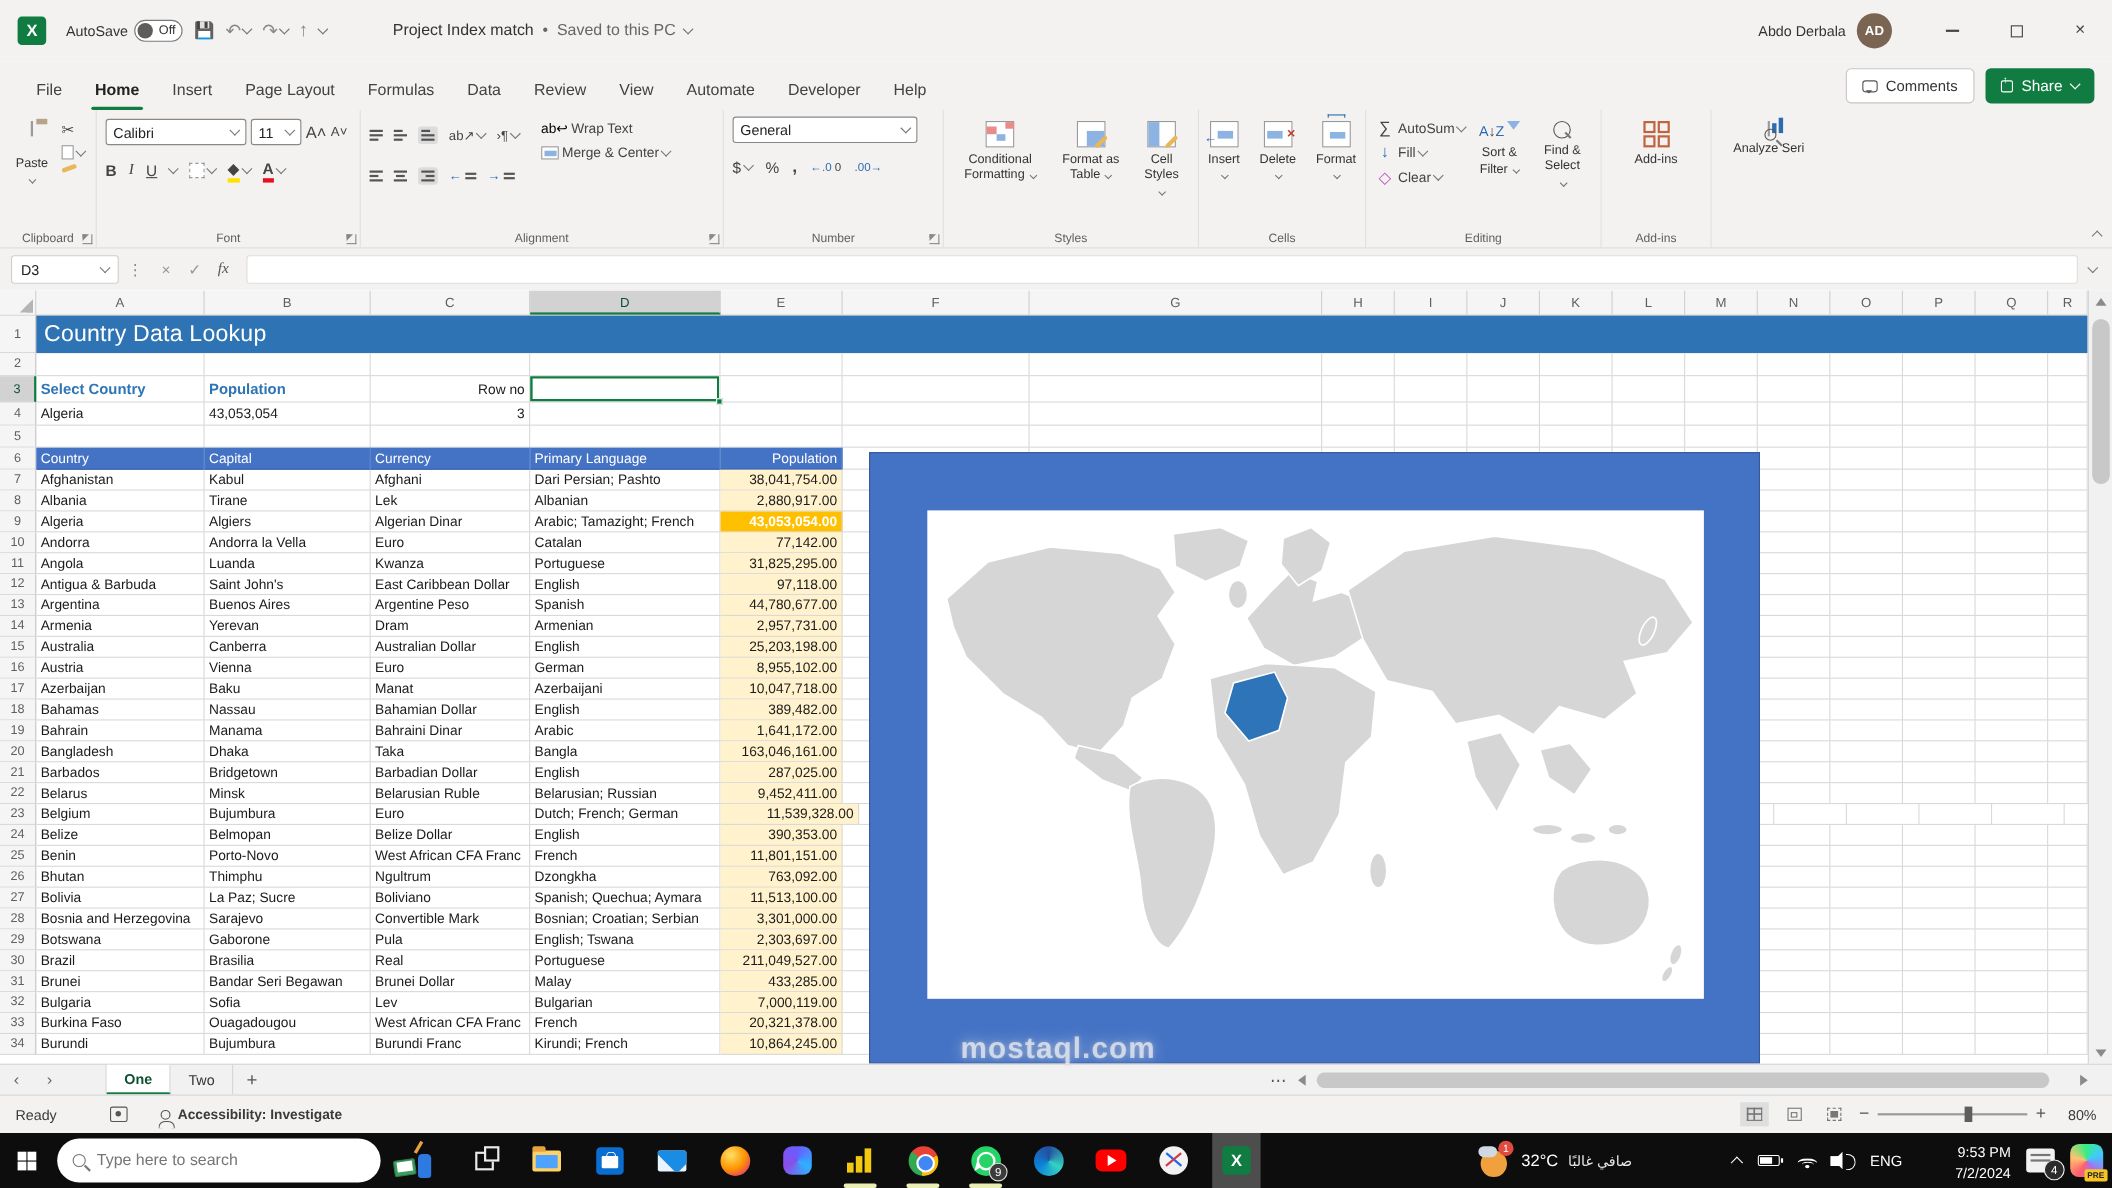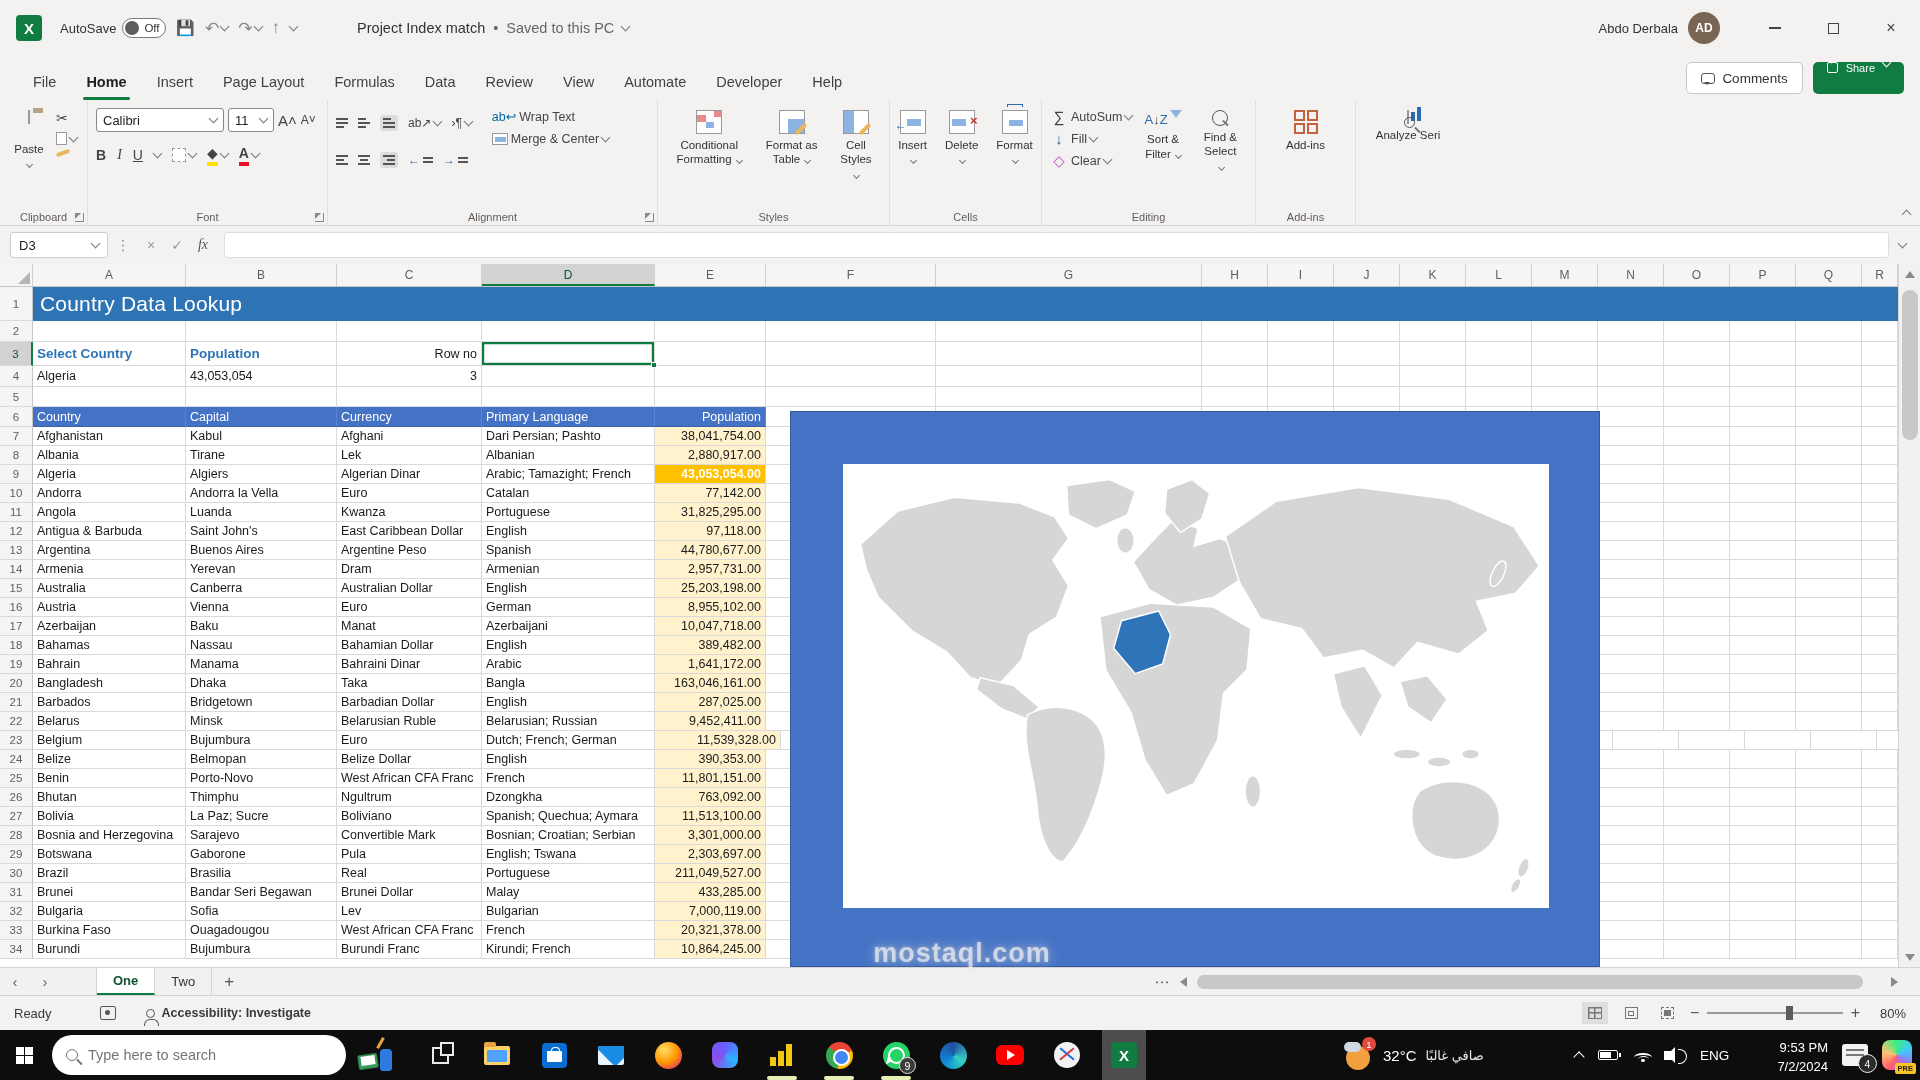--- a/index.html
+++ b/index.html
@@ -45,22 +45,22 @@
             display:flex; align-items:flex-end; }
   .rtabs { display:flex; margin-left:18px; }
   .rtab { padding:8px 15px 10px; font-size:14.5px; color:#424242; background:none; border:none; position:relative; font-family:inherit;}
   .rtab.active { font-weight:bold; color:#212121; }
   .rtab.active::after { content:""; position:absolute; left:12px; right:12px; bottom:0; height:3px; background:#107C41; border-radius:2px; }
   .tabrow-right { position:absolute; right:16px; top:6px; display:flex; gap:10px; align-items:center; }
   .comments-btn { display:flex; align-items:center; gap:7px; border:1px solid #c8c6c4; background:#fff; border-radius:5px;
                   height:32px; padding:0 14px; font-size:13.5px; color:#333; font-family:inherit;}
   .bubble { width:14px; height:11px; border:1.6px solid #555; border-radius:3px; position:relative; }
   .bubble::after { content:""; position:absolute; left:2px; bottom:-5px; border:3px solid transparent; border-top-color:#555; }
-  .share-btn { display:flex; gap:8px; background:#107C41; color:#fff; border:none; border-radius:5px;
-               height:32px; padding:0 14px; font-size:11px; font-family:inherit;}
+  .share-btn { display:flex; align-items:center; gap:8px; background:#107C41; color:#fff; border:none; border-radius:5px;
+               height:32px; padding:0 14px; font-size:14px; font-family:inherit;}
   .share-btn .sbx { width:11px; height:11px; border:1.6px solid #fff; border-radius:2px; position:relative;}
   .share-btn .sbx::after { content:"↑"; position:absolute; left:1px; top:-7px; font-size:9px; }
   .share-btn .chev { border-color:#fff; }
 
   
   .ribbon { position:absolute; left:0; top:100px; width:1920px; height:126px; background:#f4f2f1;
             border-bottom:1px solid #d8d6d4; display:flex; }
   .grp { position:relative; border-right:1px solid #e1dfdd; padding:6px 8px 18px; display:flex; flex-direction:column; }
   .grp-label { position:absolute; bottom:2px; left:0; right:0; text-align:center; font-size:11px; color:#605e5c; }
   .launcher { position:absolute; right:3px; bottom:3px; width:9px; height:9px; border-left:1.4px solid #8a8886; border-top:1.4px solid #8a8886; transform:rotate(180deg); }
@@ -442,36 +442,53 @@
                   <i style="width:10px"></i>
                 </span></button>
             <button class="sicon" style="color:#2b6cb0;font-size:12px">→<span class="alines">
                   <i style="width:10px"></i>
                   <i style="width:10px"></i>
                 </span></button>
           </div>
         </div>
         <div style="display:flex;flex-direction:column;gap:8px;margin-left:14px;padding-top:3px;">
           <button class="sicon" style="font-size:12.5px">
-              <span style="color:#0369a1">ab↩</span>
+              <span style="color:#000000">ab↩</span>
               <span>Wrap Text</span>
             </button>
           <button class="sicon" style="font-size:12.5px">
               <span class="gridico" style="width:16px;height:12px">
                 <span class="fill" style="left:2px;top:3px;width:11px;height:5px"></span>
               </span>
               <span>Merge &amp; Center</span>
               <span class="chev"></span>
             </button>
         </div>
       </div>
       <span class="grp-label">Alignment</span>
       <span class="launcher"></span>
     </div>
 
+    <div class="grp" style="width:200px">
+      <div style="display:flex;flex-direction:column;gap:8px;">
+        <div class="combo" style="width:168px">
+            <span>General</span>
+            <span class="chev"></span>
+          </div>
+        <div class="smallrow" style="gap:12px;">
+          <button class="sicon">$<span class="chev"></span></button>
+          <button class="sicon">%</button>
+          <button class="sicon" style="font-weight:bold;font-size:16px">,</button>
+          <button class="sicon" style="font-size:10.5px;color:#2b6cb0">←.0<span style="color:#444">0</span></button>
+          <button class="sicon" style="font-size:10.5px;color:#2b6cb0">.00→</button>
+        </div>
+      </div>
+      <span class="grp-label">Number</span>
+      <span class="launcher"></span>
+    </div>
 
     <div class="grp" style="width:232px">
       <div class="grp-body" style="justify-content:center">
         <button class="bigbtn">
           <span class="gridico">
               <span class="fill red" style="left:0;top:4px;width:9px;height:7px"></span>
               <span class="fill" style="left:9px;top:11px;width:8px;height:6px"></span>
               <span class="fill red" style="left:17px;top:0;width:8px;height:6px"></span>
             </span>
           <span class="cap"><span>Conditional Formatting</span> <span class="chev"></span></span>

